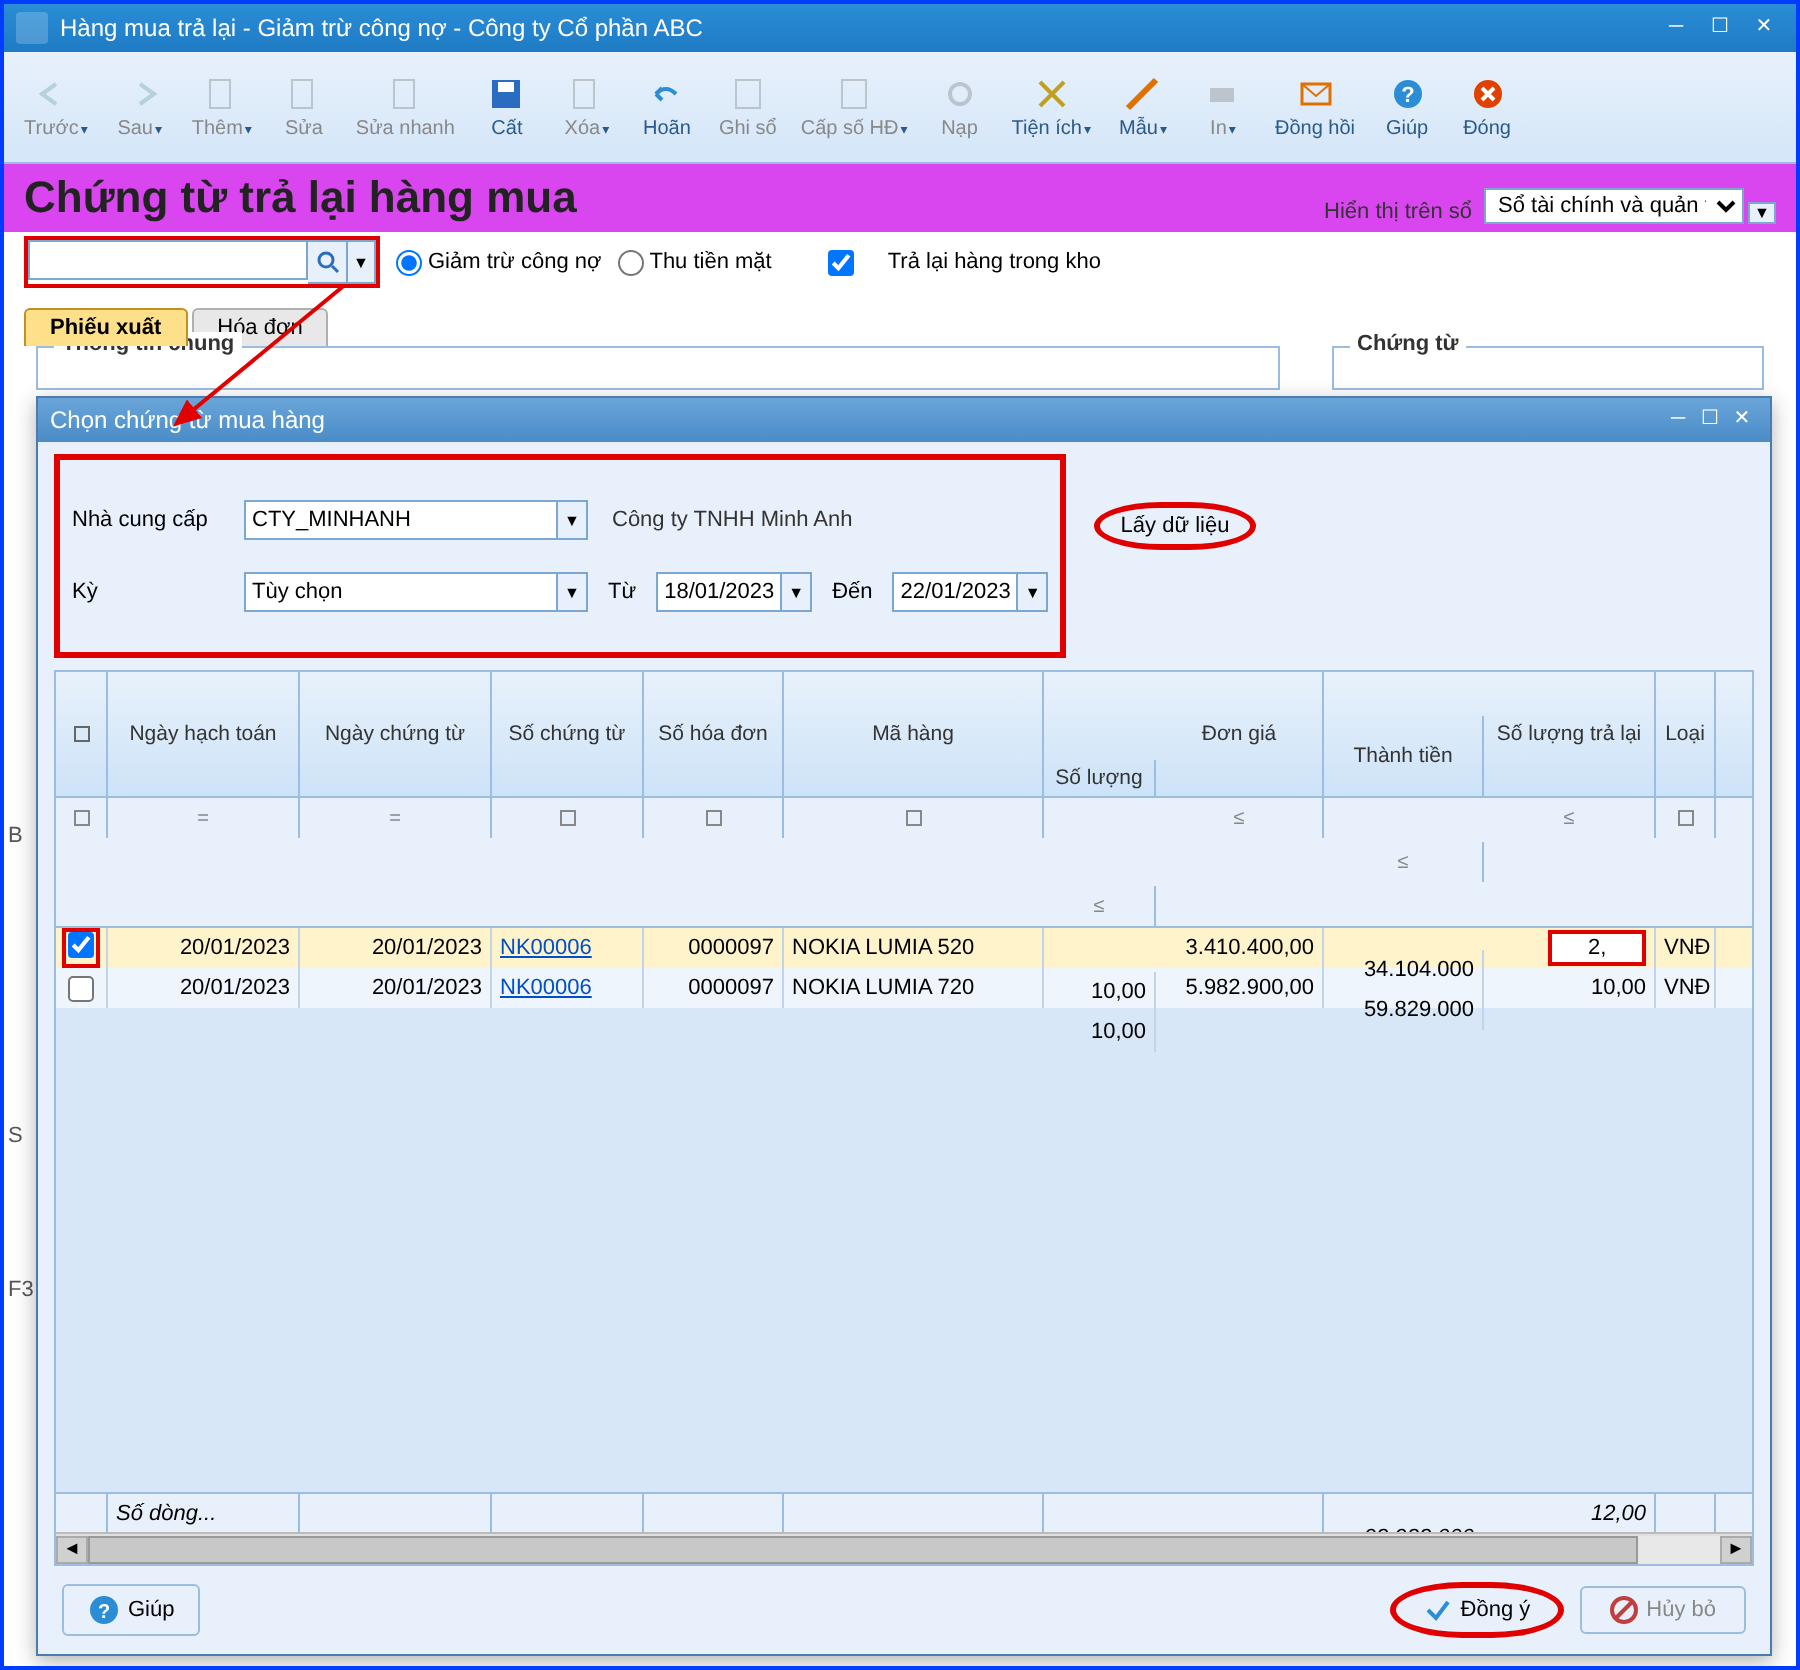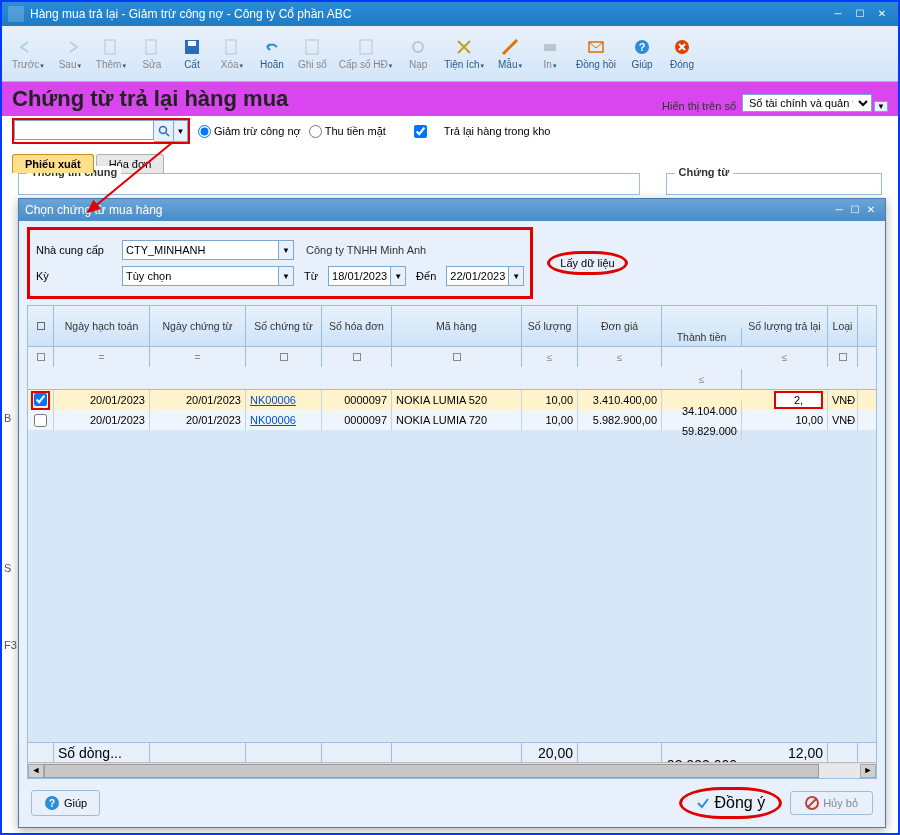--- a/index.html
+++ b/index.html
@@ -46,21 +46,21 @@
 .bg-groupbox .gtitle { position: absolute; top: -8px; left: 8px; background: #fff; padding: 0 4px; font-size: 11px; font-weight: bold; color: #333; }
 .bgrow { display: flex; gap: 10px; margin: 0 8px; }
 
 
 .dialog { position: absolute; left: 16px; top: 196px; width: 868px; height: 630px; background: #e8f1fb; border: 1px solid #4a7cb0; box-shadow: 0 3px 10px rgba(0,0,0,0.3); display: flex; flex-direction: column; }
 .dlg-title { background: linear-gradient(#6aa5d8, #4a8cc8); color: #fff; height: 22px; display: flex; align-items: center; padding: 0 6px; font-size: 12px; }
 .dlg-title .dt { flex: 1; }
 .dlg-title .winbtn { width: 16px; height: 14px; color: #fff; text-align: center; cursor: pointer; font-size: 10px; line-height: 14px; }
 
 .dlg-filter { border: 3px solid #e00000; margin: 6px 8px 0 8px; padding: 4px 6px; background: #e8f1fb; }
-.dlg-filter .frow { display: flex; align-items: center; gap: 6px; margin: 6px 0; }
+.dlg-filter .frow { display: flex; align-items: center; gap: 6px; margin: 16px 0; }
 .dlg-filter .flbl { width: 80px; font-size: 11px; }
 .dlg-filter .flbl2 { font-size: 11px; padding: 0 4px; }
 .dlg-filter select, .dlg-filter input { font-size: 11px; border: 1px solid #7ba7d0; padding: 2px 3px; background: #fff; }
 .dlg-filter .combo { width: 172px; height: 20px; display: inline-flex; }
 .dlg-filter .combo input { flex: 1; border-right: none; }
 .dlg-filter .combo .cbtn { width: 16px; background: #e8f1fb; border: 1px solid #7ba7d0; display: flex; align-items: center; justify-content: center; font-size: 8px; cursor: pointer; }
 .dlg-filter .date { width: 78px; height: 20px; display: inline-flex; }
 .dlg-filter .date input { flex: 1; border-right: none; width: 60px; }
 .dlg-filter .date .cbtn { width: 16px; background: #e8f1fb; border: 1px solid #7ba7d0; display: flex; align-items: center; justify-content: center; font-size: 8px; cursor: pointer; }
 .dlg-filter .supname { font-size: 11px; color: #333; margin-left: 6px; }
@@ -77,43 +77,43 @@
 .grid-body { flex: 1; background: #d8e7f7; overflow: hidden; }
 .grow { display: flex; height: 20px; align-items: center; }
 .grow.sel { background: #fff3cc; }
 .grow.alt { background: #eef5fc; }
 .gc { border-right: 1px solid #c0d4e8; padding: 0 4px; font-size: 11px; height: 100%; display: flex; align-items: center; }
 .gc.r { justify-content: flex-end; }
 .gc.c { justify-content: center; }
 .gc a { color: #0050cc; text-decoration: underline; }
 .gc .editcell { border: 2px solid #e00000; background: #fff; width: 100%; text-align: left; padding: 0 18px; font-size: 11px; height: 18px; margin-left: 28px; }
 .grid-footer { display: flex; background: #e8f1fb; border-top: 1px solid #9abde0; height: 20px; }
-.gfo { border-right: 1px solid #9abde0; font-size: 14px; display: flex; align-items: center; padding: 0 4px; }
+.gfo { border-right: 1px solid #9abde0; font-size: 11px; display: flex; align-items: center; padding: 0 4px; font-style: italic; }
 .gfo.r { justify-content: flex-end; }
 .hscroll { height: 16px; background: #e0e0e0; border-top: 1px solid #bbb; display: flex; align-items: center; }
 .hscroll .arrow { width: 16px; height: 14px; background: #d0d0d0; border: 1px solid #aaa; text-align: center; font-size: 9px; cursor: pointer; }
 .hscroll .track { flex: 1; height: 14px; background: #e8e8e8; position: relative; }
 .hscroll .thumb { position: absolute; left: 0; height: 100%; width: 95%; background: #c8c8c8; border: 1px solid #999; }
 
 
 .dlg-btns { display: flex; padding: 8px 12px; align-items: center; }
 .dlg-btns .helpbtn { display: flex; align-items: center; gap: 4px; padding: 4px 12px; background: #e8f1fb; border: 1px solid #9abde0; border-radius: 3px; cursor: pointer; font-size: 11px; }
 .dlg-btns .spacer { flex: 1; }
-.dlg-btns .okbtn { display: flex; align-items: center; gap: 4px; padding: 4px 14px; background: #e8f1fb; border: 1px solid #9abde0; border-radius: 3px; cursor: pointer; font-size: 16px; margin-right: 8px; }
+.dlg-btns .okbtn { display: flex; align-items: center; gap: 4px; padding: 4px 14px; background: #e8f1fb; border: 1px solid #9abde0; border-radius: 3px; cursor: pointer; font-size: 11px; margin-right: 8px; }
 .dlg-btns .okbtn.hl { border: 3px solid #e00000; border-radius: 50%/60%; }
 .dlg-btns .cancelbtn { display: flex; align-items: center; gap: 4px; padding: 4px 14px; background: #e8f1fb; border: 1px solid #9abde0; border-radius: 3px; cursor: pointer; font-size: 11px; color: #888; }
 
 
 .w-chk { width: 26px; }
 .w-date1 { width: 96px; }
 .w-date2 { width: 96px; }
 .w-sct { width: 76px; }
 .w-shd { width: 70px; }
 .w-mh { width: 130px; }
-.w-sl { width: 56px; }
+.w-sl { width: 56px; margin-top: 44px; }
 .w-dg { width: 84px; }
 .w-tt { width: 80px; margin-top: 22px; }
 .w-sltl { width: 86px; }
 .w-loai { width: 30px; }
 
 
 .redarrow { position: absolute; left: 76px; top: 140px; pointer-events: none; z-index: 50; }
 
 
 .gutter { position: absolute; left: 2px; top: 405px; font-size: 11px; color: #555; }
@@ -156,20 +156,28 @@
       </div>
       <div class="tlbl"><span>Thêm</span><span class="carrot">▾</span></div>
     </div>
   <div class="tbtn disabled">
       <div class="ticon">
         <svg width="16" height="18" viewBox="0 0 16 18">
           <rect x="2" y="2" width="10" height="14" fill="none" stroke="#888"></rect>
         </svg>
       </div>
       <div class="tlbl">Sửa</div>
+    </div>
+  <div class="tbtn disabled">
+      <div class="ticon">
+        <svg width="16" height="18" viewBox="0 0 16 18">
+          <rect x="2" y="2" width="10" height="14" fill="none" stroke="#888"></rect>
+        </svg>
+      </div>
+      <div class="tlbl">Sửa nhanh</div>
     </div>
   <div class="tbtn">
       <div class="ticon">
         <svg width="18" height="18" viewBox="0 0 18 18">
           <rect x="2" y="2" width="14" height="14" fill="#2a6cc0"></rect>
           <rect x="5" y="3" width="8" height="5" fill="#fff"></rect>
         </svg>
       </div>
       <div class="tlbl">Cất</div>
     </div>

